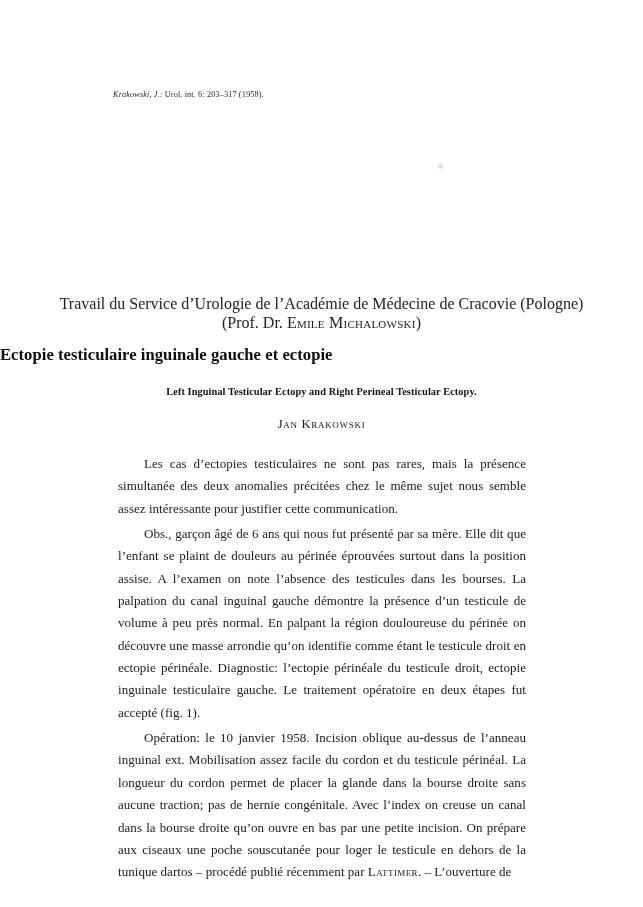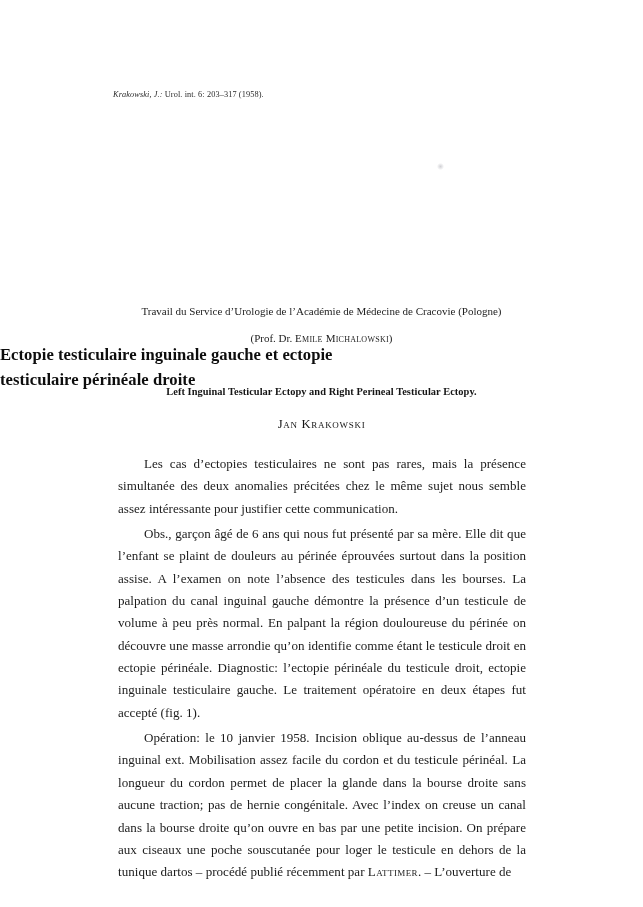--- a/index.html
+++ b/index.html
@@ -41,30 +41,30 @@
     top: 163px;
     width: 7px;
     height: 7px;
     background: radial-gradient(circle, rgba(140,140,150,0.40) 0%, rgba(255,255,255,0) 72%);
   }
 
   
   .affiliation {
     position: absolute;
     left: 0;
-    top: 304px;
+    top: 296px;
     width: 643px;
     text-align: center;
-    font-size: 11px;
+    font-size: 16px;
     line-height: 15px;
     color: #232323;
   }
   .affiliation .line2 {
     display: block;
-    margin-top: 12px;
+    margin-top: 4px;
   }
   .smallcaps {
     font-variant: small-caps;
     letter-spacing: 0.25px;
   }
 
   
   .title {
     position: absolute;
     left: 0;
@@ -140,21 +140,20 @@
 
   <div class="speck"></div>
 
   <div class="affiliation">
     <span>Travail du Service d’Urologie de l’Académie de Médecine de Cracovie (Pologne)</span>
     <span class="line2"><span>(Prof. Dr. </span><span class="smallcaps">Emile Michalowski</span><span>)</span></span>
   </div>
 
   <h1 class="title">
     <span>Ectopie testiculaire inguinale gauche et ectopie</span><br>
-    <span>testiculaire périnéale droite</span>
   </h1>
 
   <div class="subtitle">
     <span>Left Inguinal Testicular Ectopy and Right Perineal Testicular Ectopy.</span><br>
   </div>
 
   <div class="author">Jan Krakowski</div>
 
   <div class="body">
     <p>Les cas d’ectopies testiculaires ne sont pas rares, mais la présence simultanée des deux anomalies précitées chez le même sujet nous semble assez intéressante pour justifier cette communication.</p>

